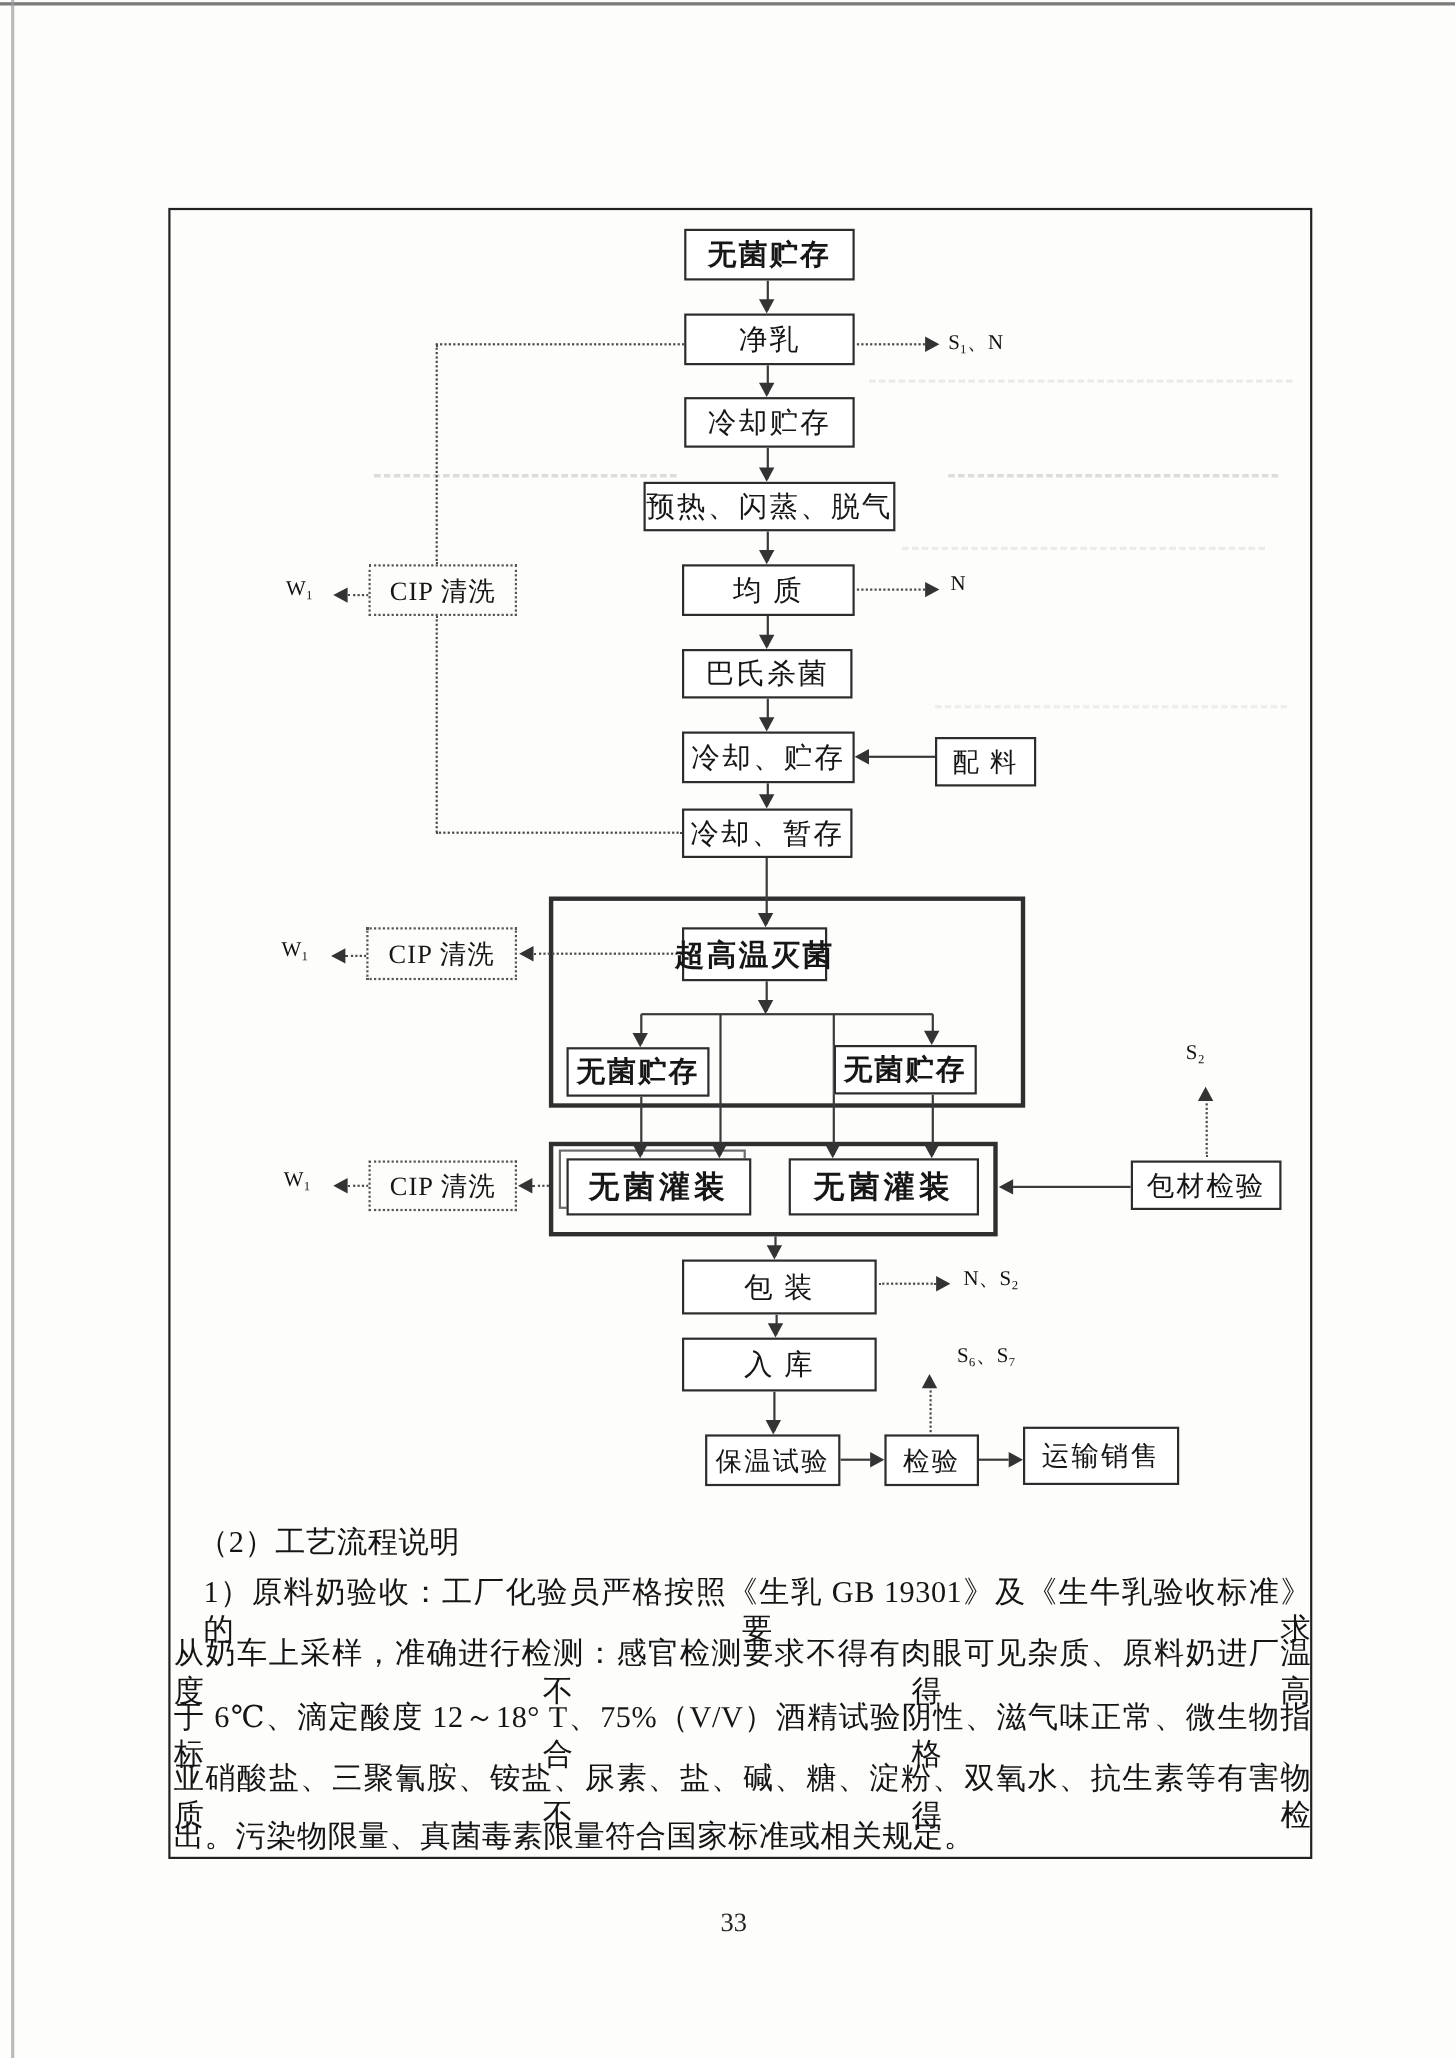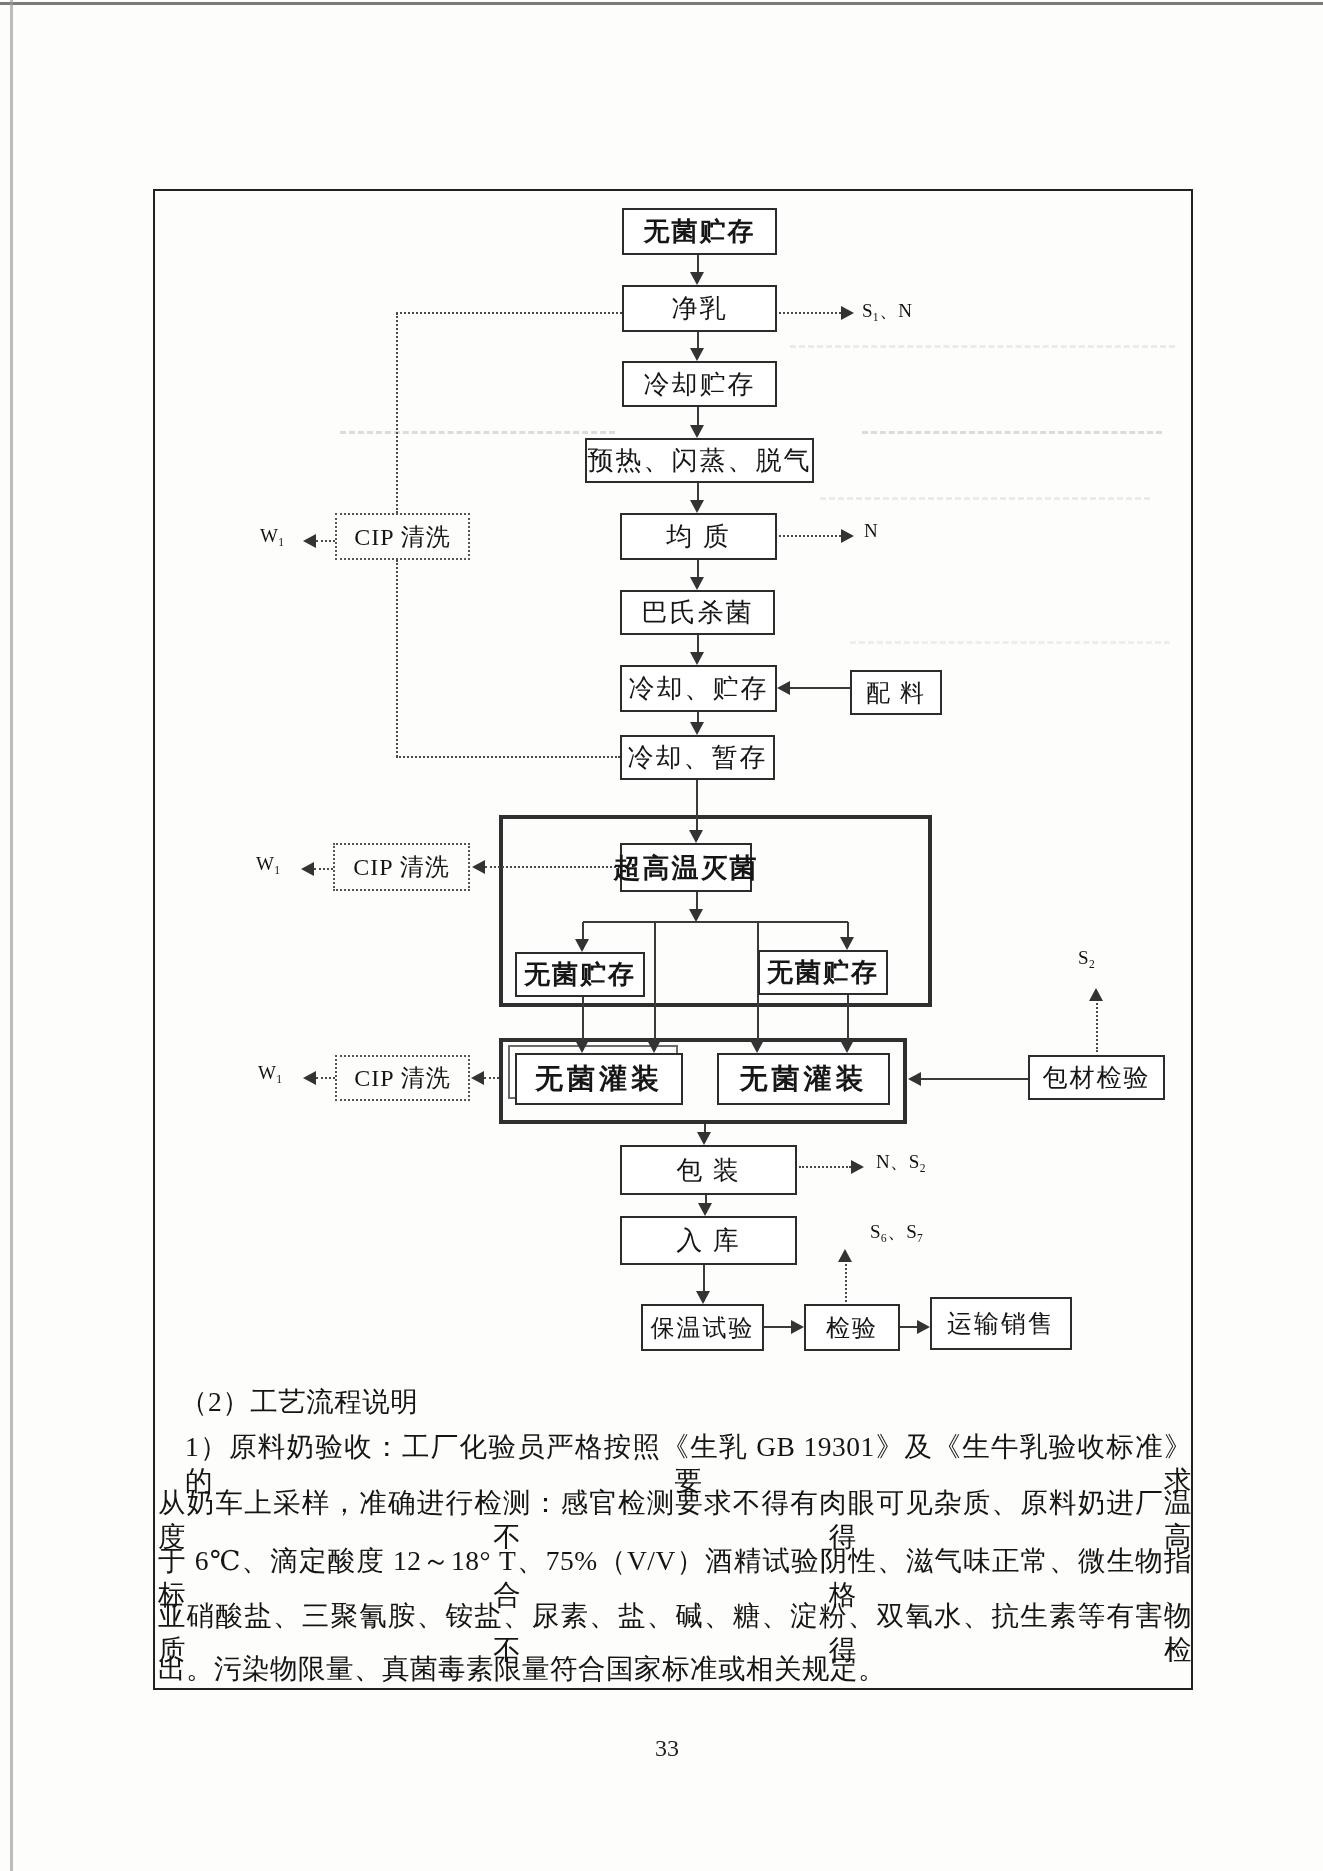--- a/index.html
+++ b/index.html
@@ -149,21 +149,21 @@
   <div class="n dash" style="left:333px;top:843px;width:137px;height:48px;">CIP 清洗</div>
   <div class="n b" style="left:515px;top:952px;width:130px;height:45px;">无菌贮存</div>
   <div class="n b" style="left:758px;top:950px;width:130px;height:45px;">无菌贮存</div>
   <div class="n b" style="left:515px;top:1053px;width:168px;height:52px;font-size:28px;letter-spacing:4px;">无菌灌装</div>
   <div class="n b" style="left:717px;top:1053px;width:173px;height:52px;font-size:28px;letter-spacing:4px;">无菌灌装</div>
   <div class="n dash" style="left:335px;top:1055px;width:135px;height:46px;">CIP 清洗</div>
   <div class="n" style="left:1028px;top:1055px;width:137px;height:45px;font-size:25px;">包材检验</div>
   <div class="n" style="left:620px;top:1145px;width:177px;height:50px;">包 装</div>
   <div class="n" style="left:620px;top:1216px;width:177px;height:49px;">入 库</div>
   <div class="n" style="left:641px;top:1304px;width:123px;height:47px;font-size:24px;">保温试验</div>
-  <div class="n" style="left:804px;top:1304px;width:96px;height:47px;font-size:24px;">检验</div>
+  <div class="n" style="left:804px;top:1304px;width:86px;height:47px;font-size:24px;">检验</div>
   <div class="n" style="left:930px;top:1297px;width:142px;height:53px;font-size:25px;">运输销售</div>
 
   <div class="lab" style="left:862px;top:298px;">S₁、N</div>
   <div class="lab" style="left:864px;top:520px;">N</div>
   <div class="lab" style="left:260px;top:525px;">W₁</div>
   <div class="lab" style="left:256px;top:853px;">W₁</div>
   <div class="lab" style="left:258px;top:1062px;">W₁</div>
   <div class="lab" style="left:1078px;top:947px;">S₂</div>
   <div class="lab" style="left:876px;top:1149px;">N、S₂</div>
   <div class="lab" style="left:870px;top:1219px;">S₆、S₇</div>

